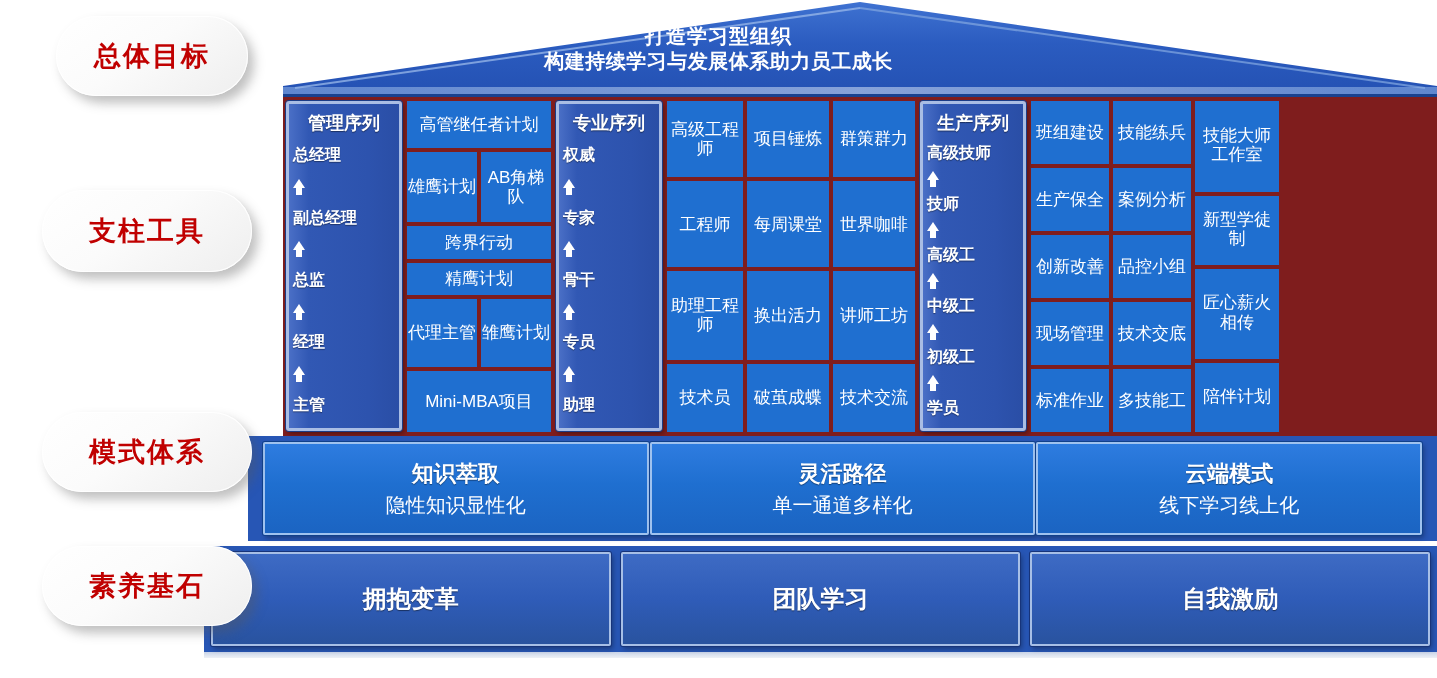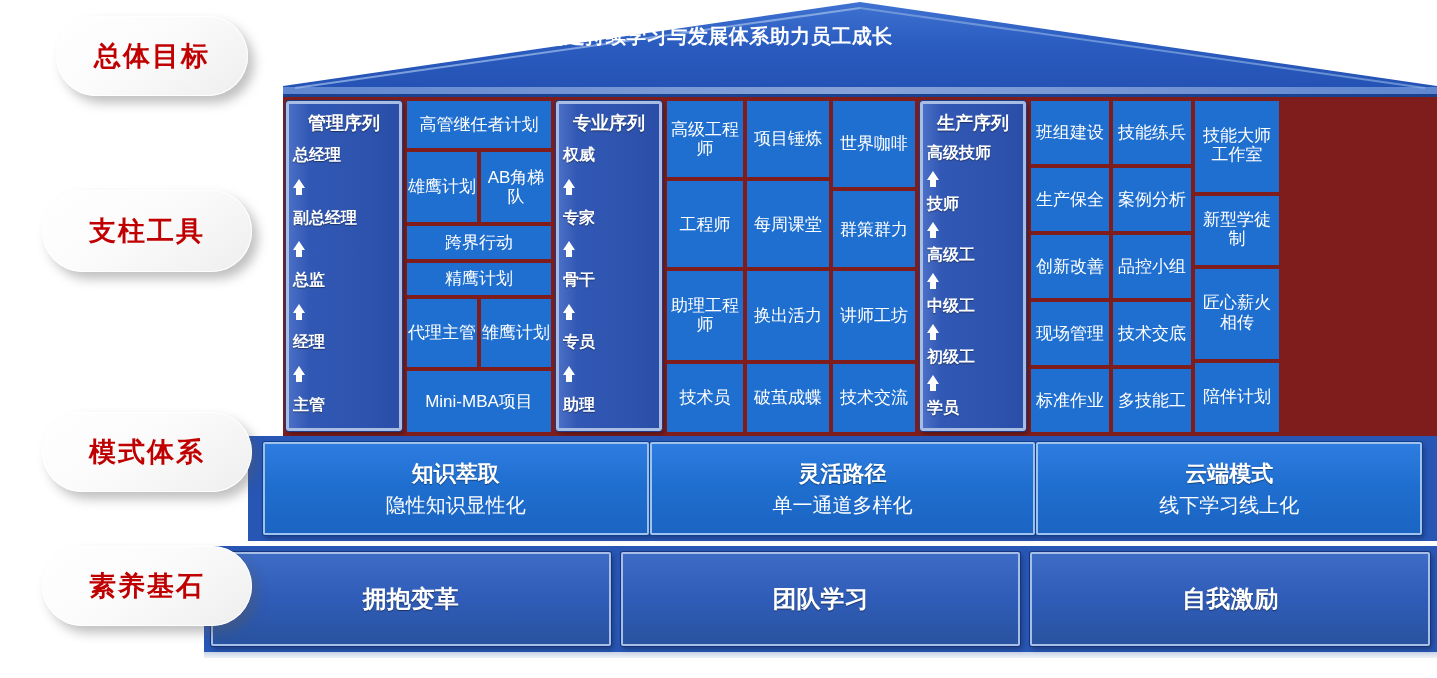--- a/index.html
+++ b/index.html
@@ -169,20 +169,21 @@
           <stop offset="100%" stop-color="#8fb2e6"></stop>
         </linearGradient>
       </defs>
       <polygon points="577,0 1154,84 1154,92 0,92 0,84" fill="url(#roofGrad)"></polygon>
       <polyline points="577,6 1142,86" fill="none" stroke="#7fa4df" stroke-width="2" opacity=".75"></polyline>
       <polyline points="577,6 12,86" fill="none" stroke="#9bbaea" stroke-width="2" opacity=".75"></polyline>
       <rect x="0" y="85" width="1154" height="7" fill="url(#roofEdge)" opacity=".55"></rect>
     </svg>
   </div>
   <div class="roof-text">
+    <div class="l1">打造学习型组织</div>
     <div class="l2">构建持续学习与发展体系助力员工成长</div>
   </div>
 
   <div class="body-wrap">
 
     <div class="col" style="width:122px;">
       <div class="pillar">
         <div class="ptitle">管理序列</div>
         <div class="ladder">
           <div class="lv">总经理</div>
@@ -276,25 +277,25 @@
       </div>
       <div class="trow" style="height:90px;">
         <div class="cell">换出活力</div>
       </div>
       <div class="trow" style="height:70px;">
         <div class="cell">破茧成蝶</div>
       </div>
     </div>
 
     <div class="col tools" style="width:86px;">
+      <div class="trow" style="height:78px;">
+        <div class="cell">群策群力</div>
+      </div>
       <div class="trow" style="height:88px;">
         <div class="cell">世界咖啡</div>
-      </div>
-      <div class="trow" style="height:78px;">
-        <div class="cell">群策群力</div>
       </div>
       <div class="trow" style="height:90px;">
         <div class="cell">讲师工坊</div>
       </div>
       <div class="trow" style="height:70px;">
         <div class="cell">技术交流</div>
       </div>
     </div>
 
     <div class="col" style="width:112px;">

